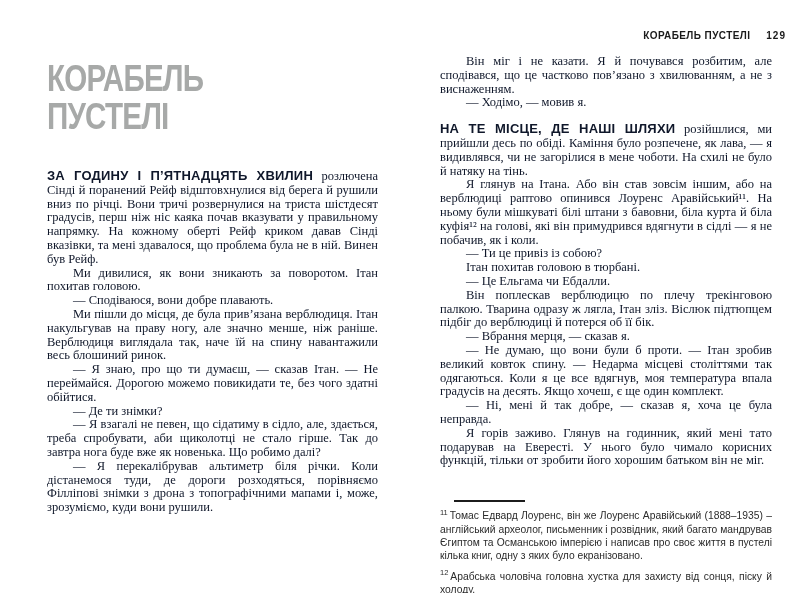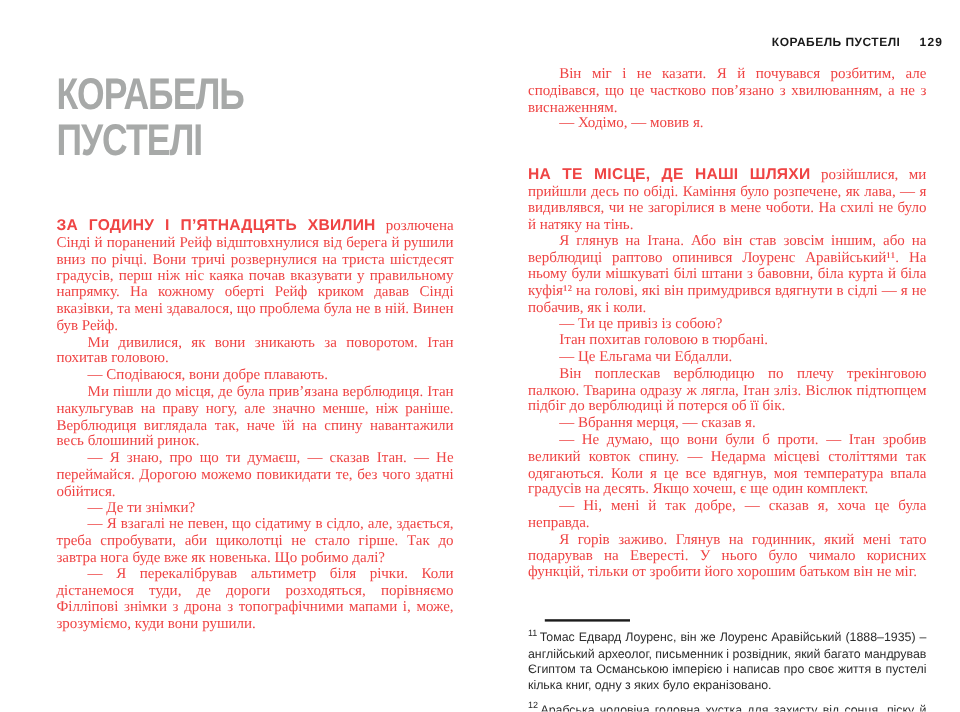--- a/index.html
+++ b/index.html
@@ -20,21 +20,21 @@
     font-weight: bold;
     font-size: 37px; line-height: 38px;
     color: #a7a9a8;
     letter-spacing: -1px;
     transform: scaleX(0.80);
     transform-origin: left top;
     text-transform: uppercase;
     white-space: nowrap;
   }
   .left-body {
-    position: absolute; left: 47px; top: 181px; width: 331px;
+    position: absolute; left: 47px; top: 169px; width: 331px;
   }
   .right-body-wrap {
     position: absolute; left: 440px; top: 55px; width: 332px;
   }
 
   
   .running-head {
     position: absolute; top: 30px; right: 14px;
     font-family: "Liberation Sans", sans-serif;
     font-weight: bold;
@@ -43,24 +43,24 @@
     white-space: nowrap;
   }
   .running-head .pagenum { margin-left: 16px; letter-spacing: 1px; }
 
   
   .body-text p.para {
     margin: 0;
     font-size: 12.5px;
     line-height: 13.8px;
     text-align: justify;
-    color: #ef4444;
+    color: #0f172a;
   }
   .body-text p.para.indent { text-indent: 26px; }
-  .body-text p.para.section-break { margin-top: 28px; }
+  .body-text p.para.section-break { margin-top: 12px; }
   .lead-in {
     font-family: "Liberation Sans", sans-serif;
     font-weight: bold;
     font-size: 13px;
     letter-spacing: 0.2px;
   }
 
   
   .footnotes { margin-top: 32px; }
   .fn-rule {

